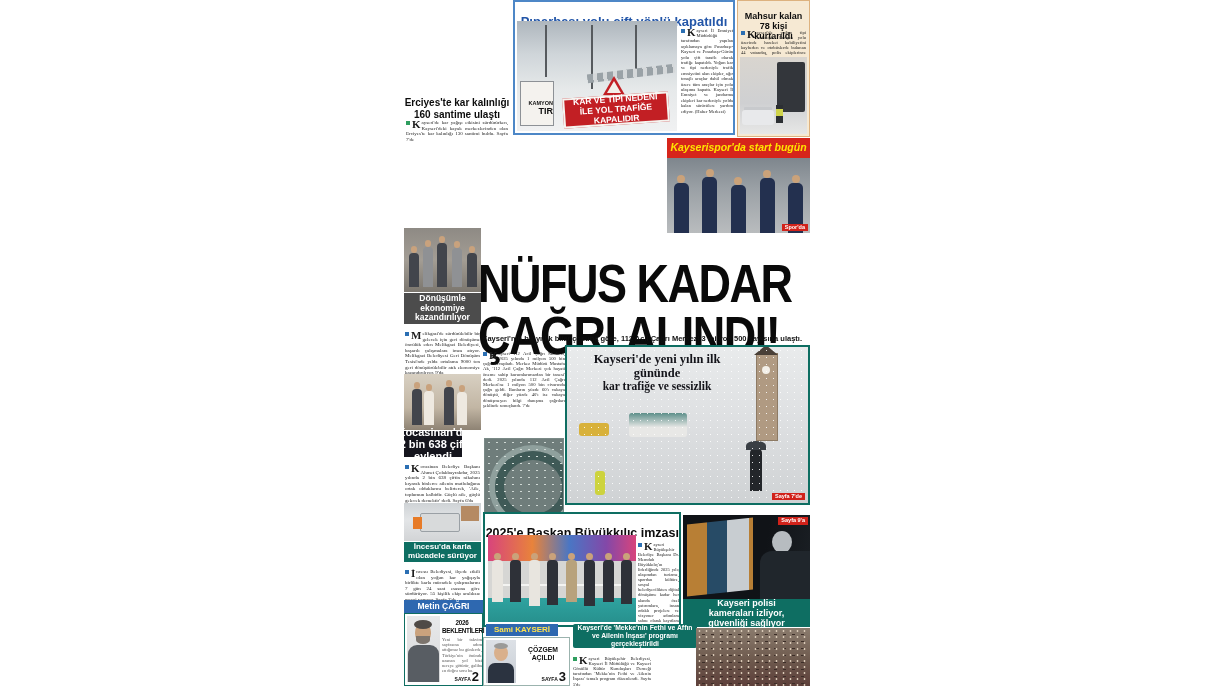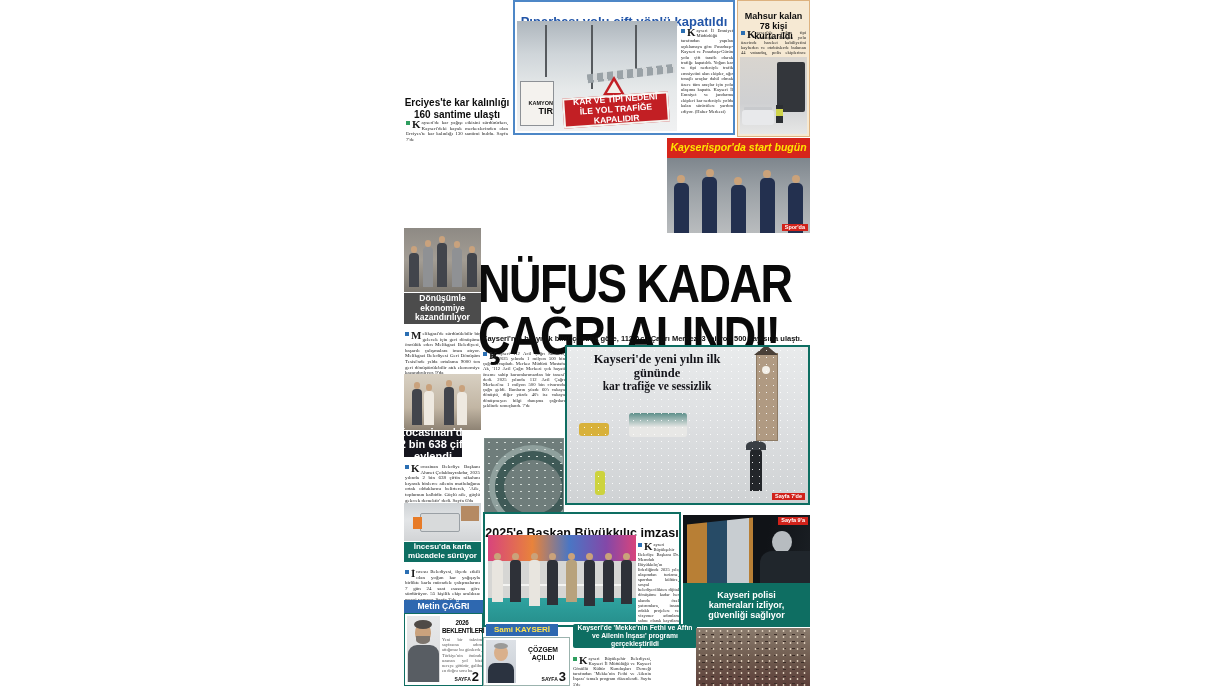--- a/index.html
+++ b/index.html
@@ -167,40 +167,40 @@
   .sami-box{left:79px;top:637px;width:87px;height:49px;border:1px solid #9bb3ae;background:#fff;box-sizing:border-box}
   .ph-sami{left:2px;top:2px;width:30px;height:43px;background:linear-gradient(180deg,#dde1e6,#c8cdd4)}
   .sami-headshape{position:absolute;left:8px;top:5px;width:14px;height:16px;border-radius:50%;background:#d9b08c}
   .sami-headshape::before{content:"";position:absolute;left:0px;top:-2px;width:14px;height:6px;border-radius:50%;background:#9a9a98}
   .sami-bodyshape{position:absolute;left:2px;top:23px;width:26px;height:20px;border-radius:7px 7px 0 0;background:#2b3340}
   .sami-title{position:absolute;left:35px;top:8px;width:48px;font-size:6.8px;font-weight:bold;
      text-align:center;line-height:8px;color:#0c0c0c}
 
   
   .buy-box{left:79px;top:512px;width:198px;height:115px;border:2px solid #0e6e62;background:#fff;box-sizing:border-box}
-  .buy-hl{position:absolute;left:0;top:2px;width:194px;font-size:12.5px;font-weight:bold;text-align:center;color:#0c0c0c}
+  .buy-hl{position:absolute;left:0;top:2px;width:194px;font-size:12.5px;font-weight:bold;text-align:right;color:#0c0c0c}
   .ph-ribbon{left:3px;top:21px;width:148px;height:87px;
      background:linear-gradient(180deg,#d6d6d4 0%,#d6d6d4 72%,#2fa3a0 72%,#27918e 100%)}
   .rb-backdrop{position:absolute;left:0;top:0;right:0;height:26px;
      background:linear-gradient(90deg,#d8447c,#e8833b 30%,#4a76c4 55%,#8348a8 80%,#d8447c)}
   .rb-row{position:absolute;left:0;right:0;bottom:16px;display:flex;justify-content:space-around}
   .rb-fig{width:11px;height:42px;background:#2e3138;border-radius:4px 4px 0 0;position:relative}
   .rb-fig::before{content:"";position:absolute;top:-7px;left:2px;width:7px;height:7px;border-radius:50%;background:#caa27a}
   .rb-fig.w{background:#e8e5df}.rb-fig.t{background:#b8a27c}
   .rb-ribbon{position:absolute;left:4px;right:4px;bottom:36px;height:2px;background:#f4f4f2}
   .buy-textcol{position:absolute;left:153px;top:23px;width:41px;height:88px;font-size:4.5px;line-height:5.1px}
 
   
   .ph-sec{left:279px;top:515px;width:127px;height:112px;background:linear-gradient(100deg,#101317 60%,#1c2126 100%)}
   .sec-screens{position:absolute;left:4px;top:6px;width:66px;height:72px;transform:skewY(-6deg);
      background:repeating-linear-gradient(90deg,#b87f35 0 20px,#274b66 20px 40px,#c8cdd1 40px 62px),
                 repeating-linear-gradient(0deg,rgba(0,0,0,0) 0 16px,rgba(0,0,0,.75) 16px 19px)}
   .sec-head{position:absolute;right:18px;top:16px;width:20px;height:22px;border-radius:50%;background:#b7bcc0}
   .sec-body{position:absolute;right:0;top:36px;width:50px;height:50px;background:#20262c;border-radius:12px 0 0 0}
-  .police-cap{left:0;bottom:0;width:127px;height:44px;background:#0e6e62;font-size:9px;padding:0 19px;box-sizing:border-box}
+  .police-cap{left:0;bottom:0;width:127px;height:28px;background:#0e6e62;font-size:9px;padding:0 19px;box-sizing:border-box}
 
   
   .mekke-hl{left:169px;top:624px;width:124px;height:24px;background:#0e6e62;border-radius:2px;
      color:#fff;font-size:6.8px;font-weight:bold;display:flex;align-items:center;text-align:center;
      justify-content:center;line-height:8px;padding:1px 2px;box-sizing:border-box;position:absolute}
   .mekke-body{left:169px;top:651px;width:78px;height:34px;font-size:4.6px;line-height:5.2px}
   .ph-crowd{left:292px;top:628px;width:114px;height:58px;
      background:linear-gradient(180deg,#8a7b6d 0%,#6e5a4e 55%,#5d3f3a 100%)}
   .ph-crowd::after{content:"";position:absolute;inset:0;
      background-image:radial-gradient(#d9c9b6 1px,transparent 1.2px),radial-gradient(#3c2e28 1px,transparent 1.2px);

